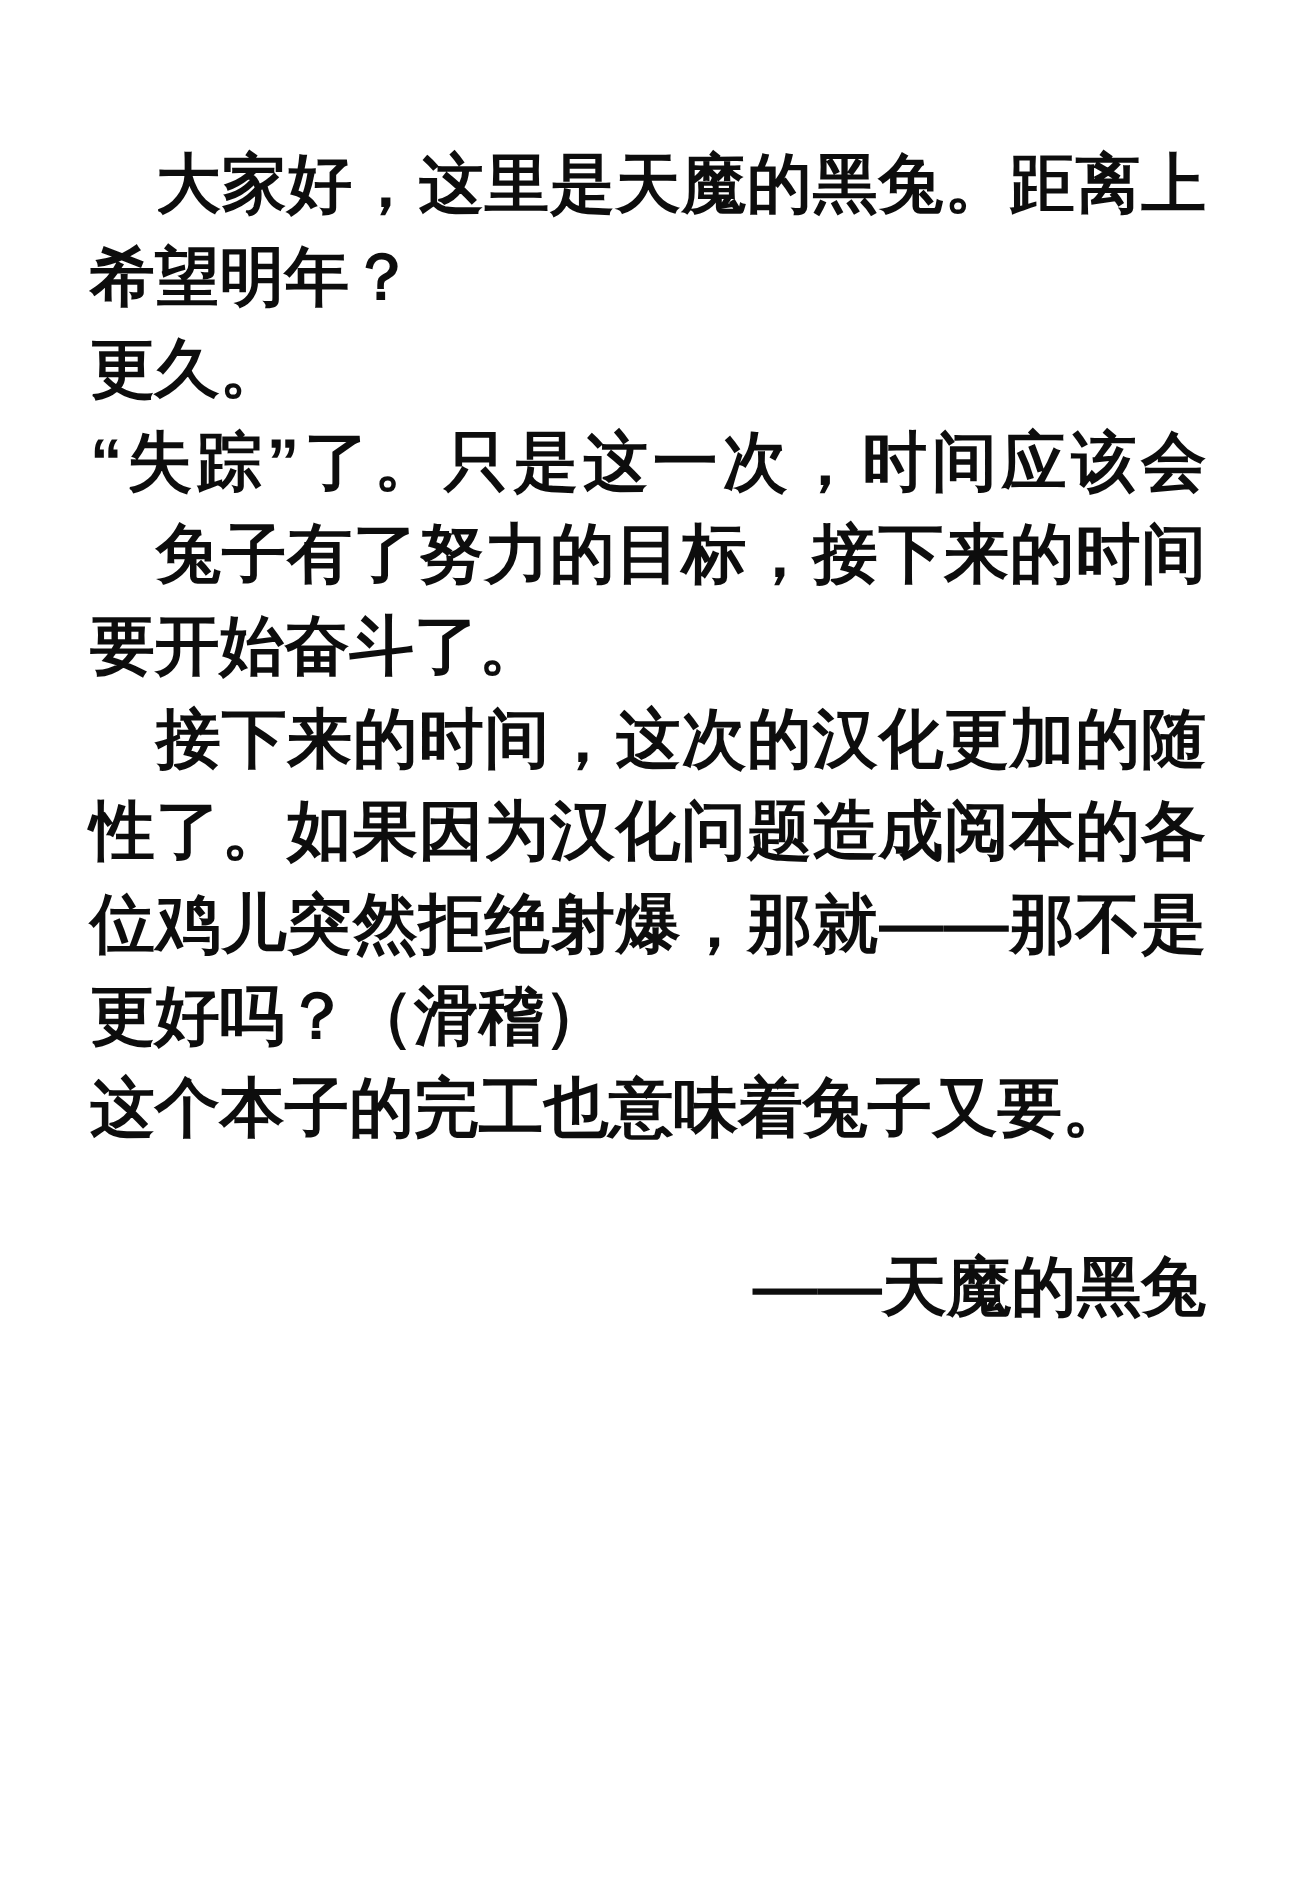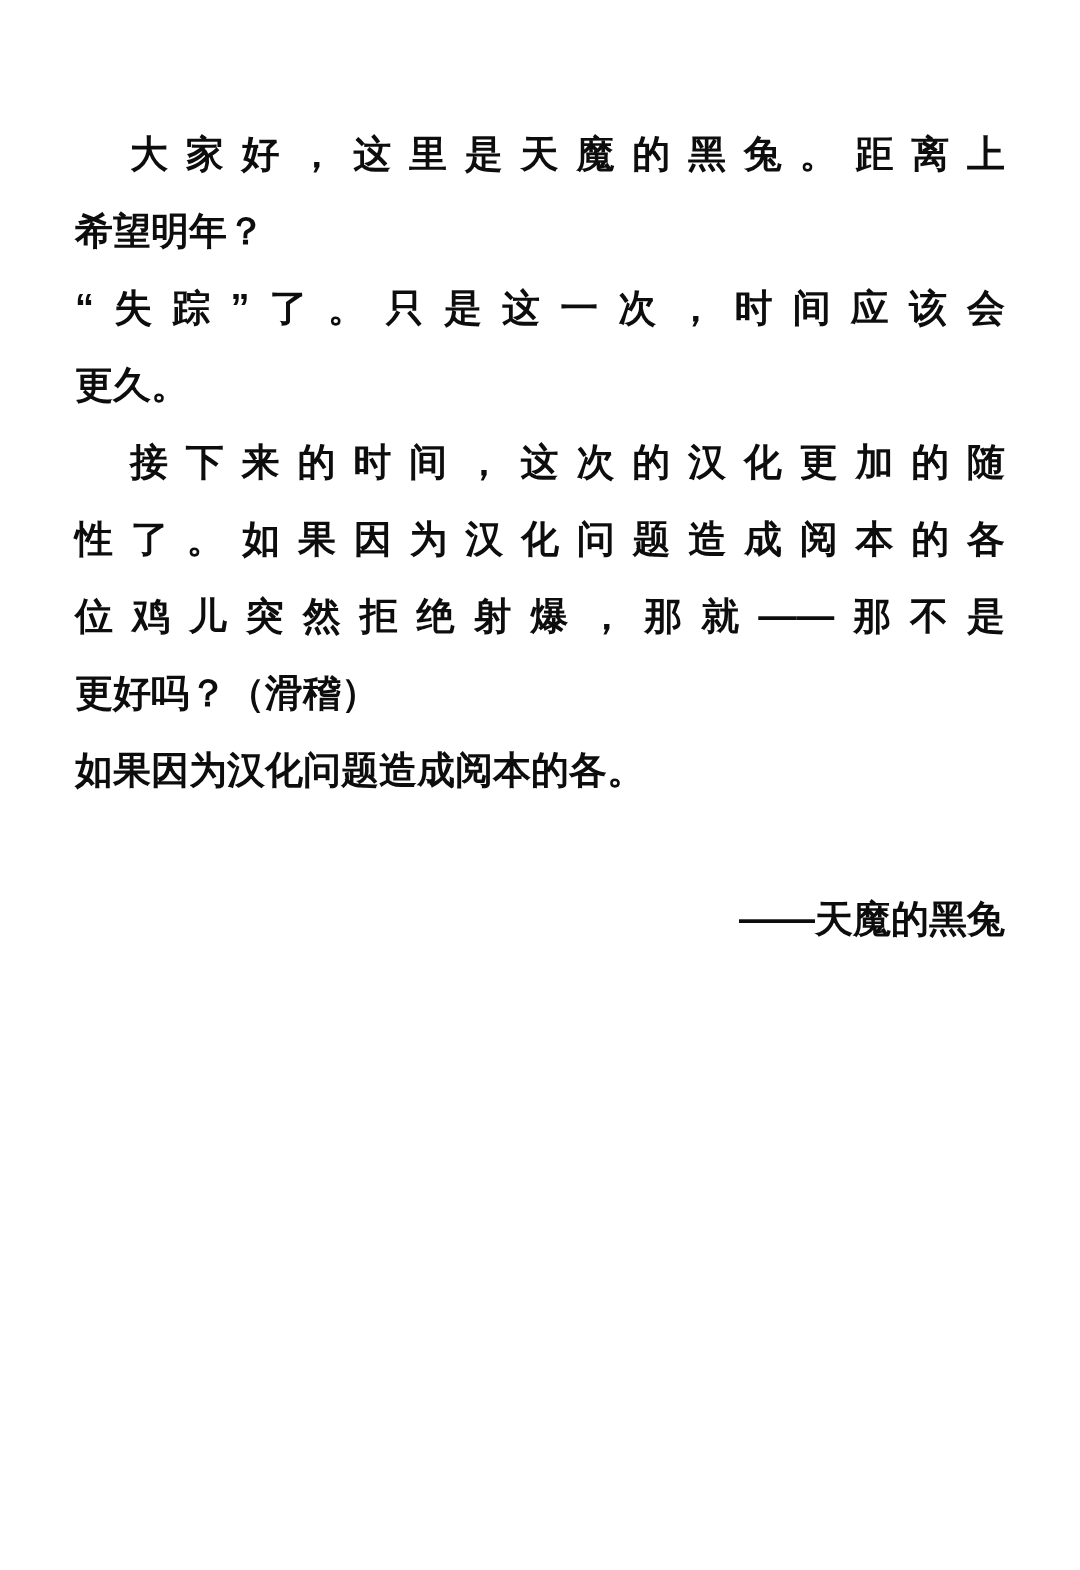--- a/index.html
+++ b/index.html
@@ -13,21 +13,21 @@
     position: relative;
     overflow: hidden;
     font-family: "Liberation Sans", sans-serif;
   }
   .doc {
     position: absolute;
     left: 75px;
     top: 116px;
     width: 930px;
     color: #0d0d0d;
-    font-size: 38px;
+    font-size: 54px;
     font-weight: bold;
     line-height: 77px;
   }
   .para {
     margin: 0;
   }
   .line {
     text-align: justify;
     text-align-last: left;
   }
@@ -47,31 +47,35 @@
 <body>
 
 <div class="doc">
 
   <div class="para">
     <div class="line indent fill">大家好，这里是天魔的黑兔。距离上</div>
     <div class="line">希望明年？</div>
   </div>
 
   <div class="para">
+    <div class="line">更久。</div>
     <div class="line fill">“失踪”了。只是这一次，时间应该会</div>
-    <div class="line">更久。</div>
   </div>
 
+  <div class="para">
+    <div class="line indent fill">兔子有了努力的目标，接下来的时间</div>
+    <div class="line">要开始奋斗了。</div>
+  </div>
 
   <div class="para">
     <div class="line indent fill">接下来的时间，这次的汉化更加的随</div>
     <div class="line fill">性了。如果因为汉化问题造成阅本的各</div>
     <div class="line fill">位鸡儿突然拒绝射爆，那就——那不是</div>
     <div class="line">更好吗？（滑稽）</div>
   </div>
 
   <div class="para">
-    <div class="line">如果因为汉化问题造成阅本的各。</div>
+    <div class="line">这个本子的完工也意味着兔子又要。</div>
   </div>
 
   <div class="signature">——天魔的黑兔</div>
 
 </div>
 
 </body></html>

